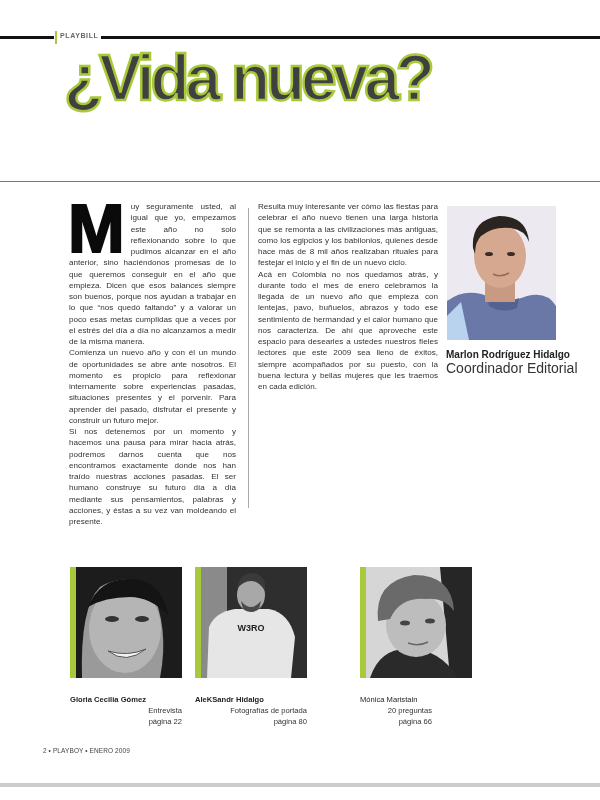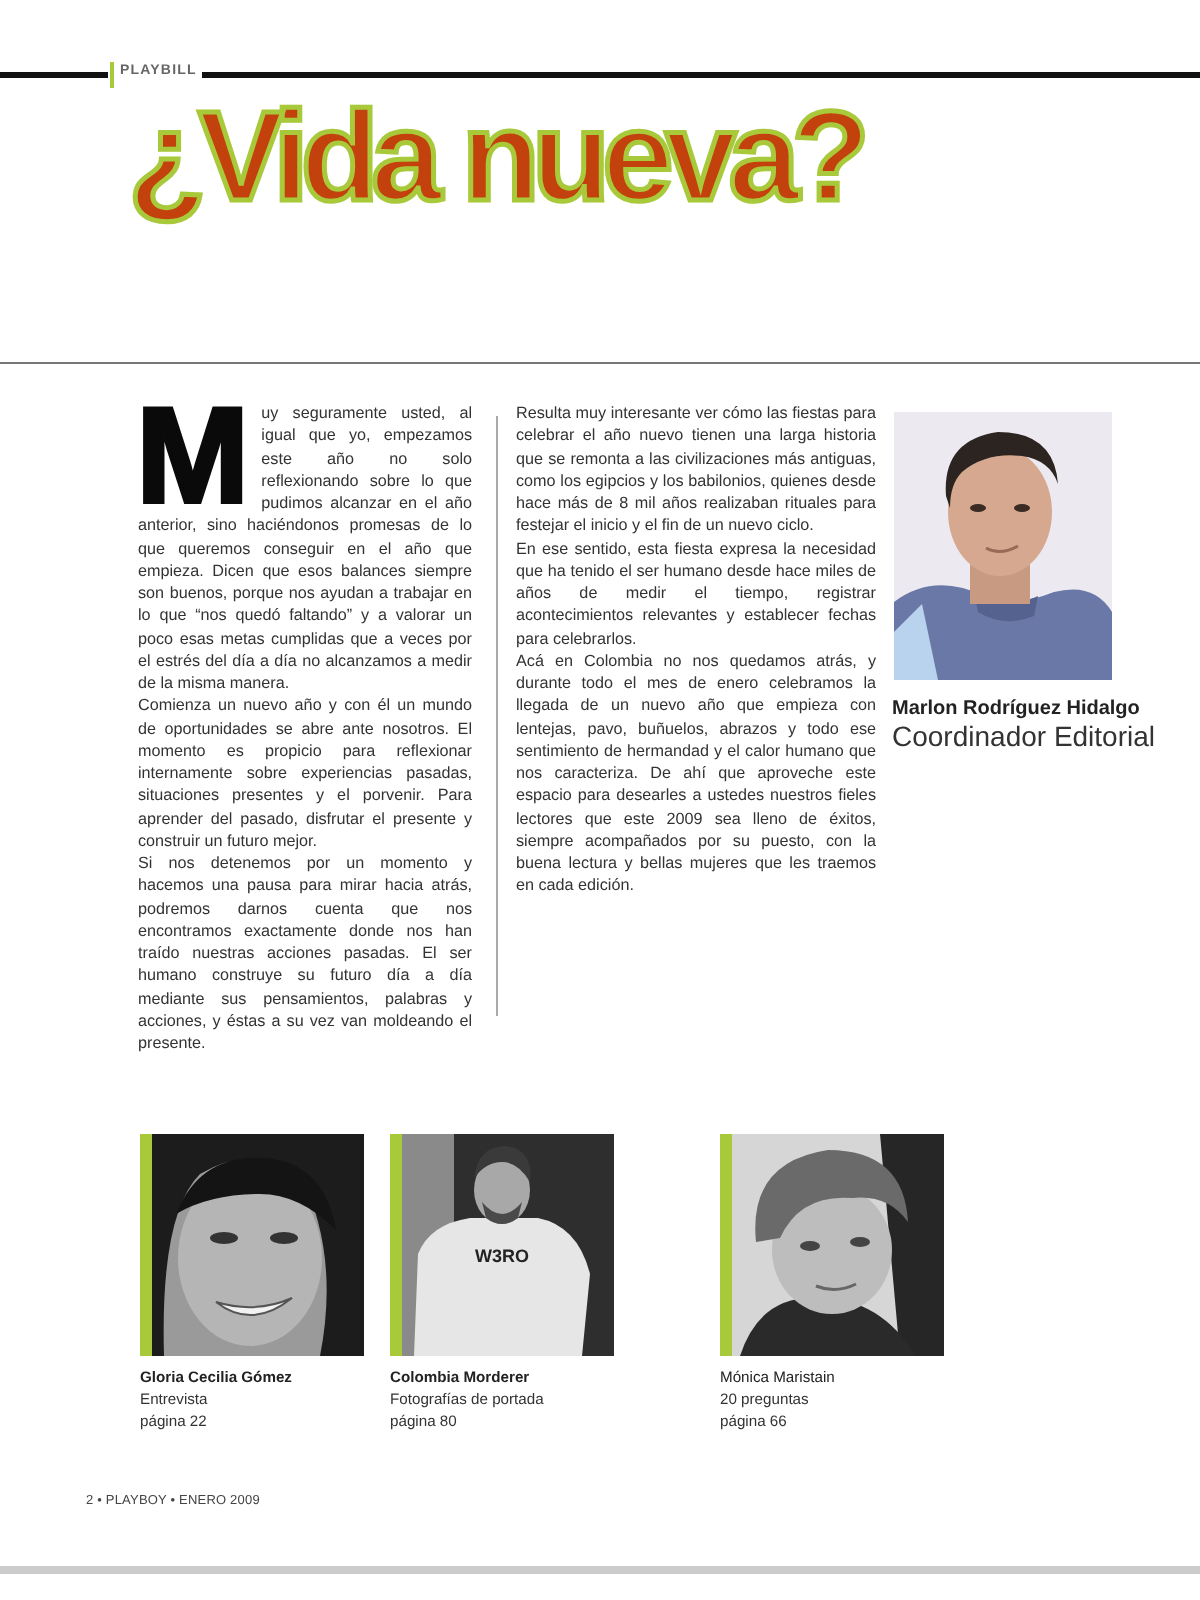--- a/index.html
+++ b/index.html
@@ -9,21 +9,21 @@
     
     .header-bar { position: absolute; top: 33px; left: 0; width: 600px; height: 10px; }
     .header-line-left { position: absolute; left: 0; top: 3px; width: 54px; height: 3px; background: #111; }
     .header-accent { position: absolute; left: 55px; top: -2px; width: 2px; height: 13px; background: #a8c93a; }
     .header-label { position: absolute; left: 60px; top: -1px; font-size: 7px; font-weight: bold; letter-spacing: 0.6px; color: #666; font-family: "Liberation Sans", sans-serif; }
     .header-line-right { position: absolute; left: 101px; top: 3px; right: 0; height: 3px; background: #111; }
 
     
     .title { position: absolute; left: 64px; top: 62px; font-family: "Liberation Sans", sans-serif; font-weight: 900; line-height: 1; letter-spacing: -4px; }
     .title-line1 { display: block; font-size: 64px; color: #0a0a0a; -webkit-text-stroke: 2.5px #0a0a0a; }
-    .title-line2 { display: block; font-size: 64px; color: #c2410c; -webkit-text-stroke: 2.5px #a8c93a; margin-top: -16px; text-align: center; }
+    .title-line2 { display: block; font-size: 64px; color: #404040; -webkit-text-stroke: 2.5px #a8c93a; margin-top: -16px; text-align: center; }
 
     .title-rule { position: absolute; top: 181px; left: 0; width: 600px; height: 1px; background: #777; }
 
     
     .col { position: absolute; font-size: 8.1px; line-height: 11.25px; color: #333; text-align: justify; }
     .col p { margin: 0; }
     .col1 { left: 69px; top: 201px; width: 167px; }
     .col2 { left: 258px; top: 201px; width: 180px; }
     .col-divider { position: absolute; left: 248px; top: 208px; width: 1px; height: 300px; background: #aaa; }
 
@@ -31,23 +31,23 @@
 
     
     .editor-photo { position: absolute; left: 447px; top: 206px; width: 109px; height: 134px; overflow: hidden; background: #ece8f0; }
     .editor-name { position: absolute; left: 446px; top: 349px; font-size: 10px; font-weight: bold; color: #222; }
     .editor-role { position: absolute; left: 446px; top: 360px; font-size: 14px; color: #333; }
 
     
     .contrib { position: absolute; top: 567px; width: 112px; }
     .contrib-photo { position: relative; width: 112px; height: 111px; overflow: hidden; background: #737373; }
     .contrib-photo .accent { position: absolute; left: 0; top: 0; width: 6px; height: 100%; background: #a8c93a; z-index: 2; }
-    .contrib-name { margin-top: 5px; font-size: 7.6px; line-height: 11px; color: #222; }
+    .contrib-name { margin-top: 16px; font-size: 7.6px; line-height: 11px; color: #222; }
     .contrib-name.bold { font-weight: bold; }
-    .contrib-line { font-size: 7.6px; line-height: 11px; color: #333; }
+    .contrib-line { font-size: 7.6px; line-height: 11px; color: #333; text-align: right; }
     .c1 { left: 70px; }
     .c2 { left: 195px; }
     .c3 { left: 320px; padding-left: 40px; }
 
     
     .footer { position: absolute; left: 43px; top: 747px; font-size: 6.5px; color: #444; letter-spacing: 0.1px; }
     .page-bottom-bar { position: absolute; left: 0; top: 783px; width: 600px; height: 4px; background: #cccccc; }
   </style>
 </head>
 <body>
@@ -67,21 +67,20 @@
 <div class="col col1">
   <p><span class="dropcap">M</span><span>uy seguramente usted, al igual que yo, empezamos este año no solo reflexionando sobre lo que pudimos alcanzar en el año anterior, sino haciéndonos promesas de lo que queremos conseguir en el año que empieza. Dicen que esos balances siempre son buenos, porque nos ayudan a trabajar en lo que “nos quedó faltando” y a valorar un poco esas metas cumplidas que a veces por el estrés del día a día no alcanzamos a medir de la misma manera.</span></p>
   <p>Comienza un nuevo año y con él un mundo de oportunidades se abre ante nosotros. El momento es propicio para reflexionar internamente sobre experiencias pasadas, situaciones presentes y el porvenir. Para aprender del pasado, disfrutar el presente y construir un futuro mejor.</p>
   <p>Si nos detenemos por un momento y hacemos una pausa para mirar hacia atrás, podremos darnos cuenta que nos encontramos exactamente donde nos han traído nuestras acciones pasadas. El ser humano construye su futuro día a día mediante sus pensamientos, palabras y acciones, y éstas a su vez van moldeando el presente.</p>
 </div>
 
 <div class="col-divider"></div>
 
 <div class="col col2">
   <p>Resulta muy interesante ver cómo las fiestas para celebrar el año nuevo tienen una larga historia que se remonta a las civilizaciones más antiguas, como los egipcios y los babilonios, quienes desde hace más de 8 mil años realizaban rituales para festejar el inicio y el fin de un nuevo ciclo.</p>
-  <p>En ese sentido, esta fiesta expresa la necesidad que ha tenido el ser humano desde hace miles de años de medir el tiempo, registrar acontecimientos relevantes y establecer fechas para celebrarlos.</p>
   <p>Acá en Colombia no nos quedamos atrás, y durante todo el mes de enero celebramos la llegada de un nuevo año que empieza con lentejas, pavo, buñuelos, abrazos y todo ese sentimiento de hermandad y el calor humano que nos caracteriza. De ahí que aproveche este espacio para desearles a ustedes nuestros fieles lectores que este 2009 sea lleno de éxitos, siempre acompañados por su puesto, con la buena lectura y bellas mujeres que les traemos en cada edición.</p>
 </div>
 
 <div class="editor-photo">
   <svg width="109" height="134" viewBox="0 0 109 134">
     <rect width="109" height="134" fill="#ece9f1"></rect>
     <path d="M0 134 L0 95 Q20 80 45 92 Q60 98 80 90 Q100 85 109 100 L109 134 Z" fill="#6a78a8"></path>
     <path d="M0 110 L14 96 L22 134 L0 134 Z" fill="#b9d3ee"></path>
     <path d="M40 90 Q55 100 72 92 L70 102 Q55 108 42 100 Z" fill="#55628f"></path>
     <rect x="38" y="72" width="30" height="24" fill="#c99a82"></rect>
@@ -119,21 +118,21 @@
     <svg width="112" height="111" viewBox="0 0 112 111">
       <rect width="112" height="111" fill="#2e2e2e"></rect>
       <rect x="6" y="0" width="26" height="111" fill="#8a8a8a"></rect>
       <path d="M12 111 L14 60 Q20 45 40 42 L74 42 Q94 46 100 70 L96 111 Z" fill="#e6e6e6"></path>
       <ellipse cx="56" cy="28" rx="14" ry="17" fill="#a8a8a8"></ellipse>
       <path d="M42 22 Q44 6 58 6 Q72 8 70 24 Q64 14 56 14 Q48 14 42 22 Z" fill="#3a3a3a"></path>
       <path d="M46 34 Q56 46 66 34 L64 42 Q56 48 48 42 Z" fill="#4a4a4a"></path>
       <text x="56" y="64" font-size="9" font-weight="bold" text-anchor="middle" fill="#222" font-family="Liberation Sans, sans-serif">W3RO</text>
     </svg>
   </div>
-  <div class="contrib-name bold">Colombia Morderer</div>
+  <div class="contrib-name bold">AleKSandr Hidalgo</div>
   <div class="contrib-line">Fotografías de portada</div>
   <div class="contrib-line">página 80</div>
 </div>
 
 <div class="contrib c3">
   <div class="contrib-photo">
     <div class="accent"></div>
     <svg width="112" height="111" viewBox="0 0 112 111">
       <rect width="112" height="111" fill="#d6d6d6"></rect>
       <path d="M80 0 L112 0 L112 111 L90 111 Z" fill="#262626"></path>

